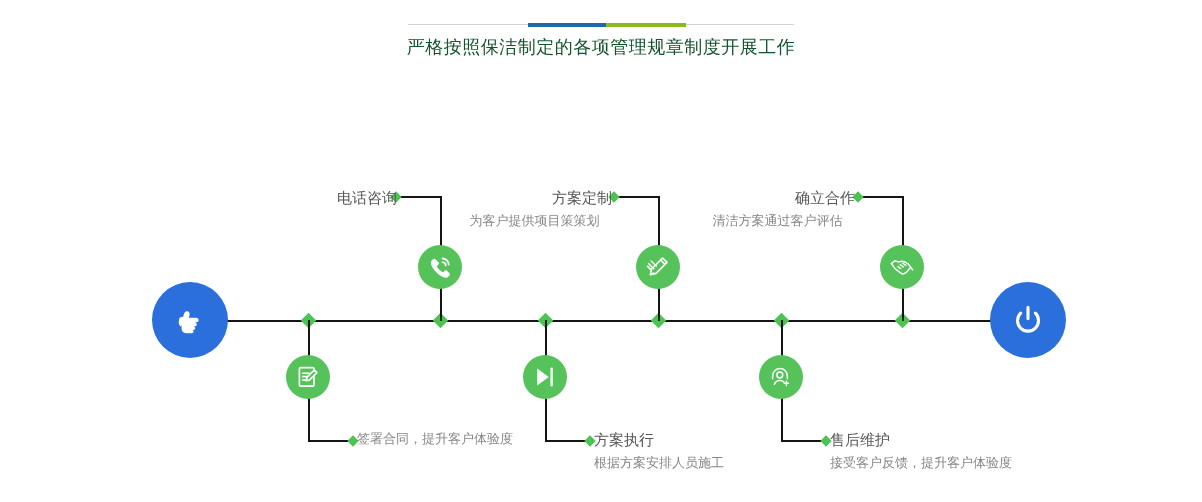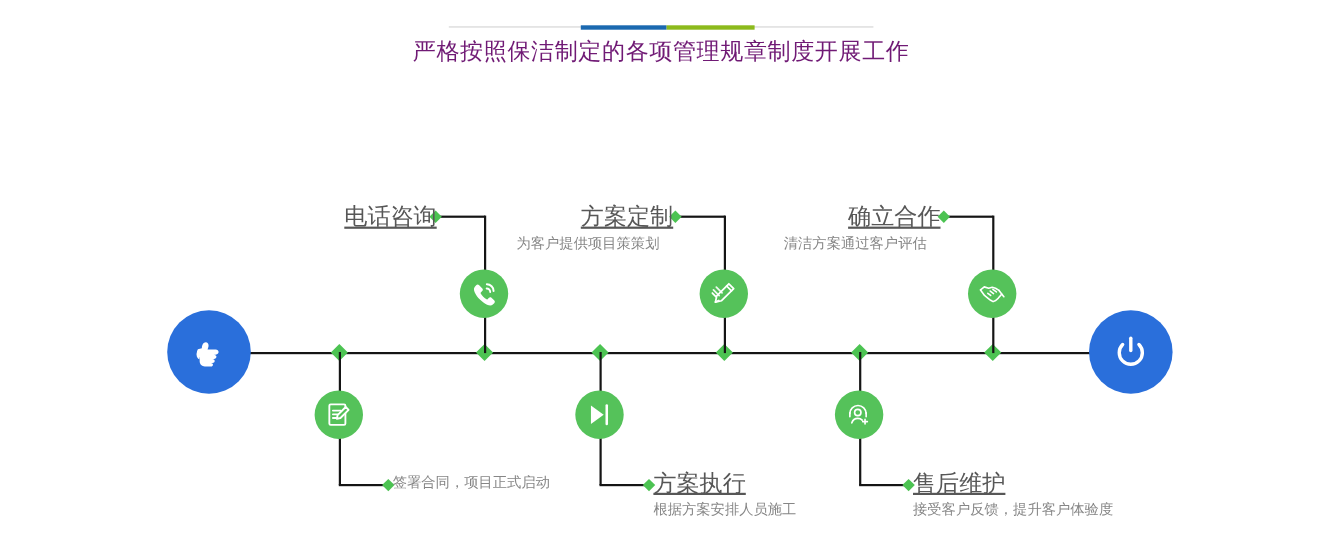--- a/index.html
+++ b/index.html
@@ -51,25 +51,24 @@
     position: absolute;
     left: 198px;
     top: -1.5px;
     width: 80px;
     height: 4px;
     background: #8cba1c;
   }
   .page-subtitle {
     margin: 0;
     padding-top: 11px;
-    font-size: 21px;
+    font-size: 18px;
     line-height: 22px;
-    color: #701a75;
+    color: #14532d;
     letter-spacing: 0.5px;
-    font-family: Liberation Serif, serif;
   }
 
   
   .timeline {
     position: absolute;
     left: 0;
     top: 0;
     width: 1202px;
     height: 502px;
   }
@@ -135,24 +134,23 @@
     height: 8px;
   }
 
   
   .label {
     position: absolute;
     white-space: nowrap;
   }
   .label .lbl-title {
     display: block;
-    font-size: 21px;
+    font-size: 15px;
     line-height: 24px;
     color: #575757;
-    text-decoration: underline;
   }
   .label .lbl-desc {
     display: block;
     font-size: 13px;
     line-height: 22px;
     color: #868686;
   }
   .label.above { text-align: center; }
   .label.below { text-align: left; }
   .label.above .lbl-title { text-align: right; }
@@ -217,21 +215,21 @@
     <div class="node" style="left:286px; top:355px;">
       <span>
         <svg width="26" height="26" viewBox="0 0 26 26" fill="none">
           <rect x="4.4" y="3.6" width="14.6" height="18.6" rx="1.2" stroke="#ffffff" stroke-width="1.7" fill="none"></rect>
           <path d="M7.6 9.2h7.2M7.6 12.6h7.6M7.6 16.0h5.2" stroke="#ffffff" stroke-width="1.6" stroke-linecap="round"></path>
           <path d="M19.3 6.0l2.6 2.6-7.4 7.4-3.3.7.7-3.3 7.4-7.4z" fill="#55c25a" stroke="#ffffff" stroke-width="1.7" stroke-linejoin="round"></path>
         </svg>
       </span>
     </div>
     <div class="label below" style="left:357px; top:428px;">
-      <span class="lbl-desc">签署合同，项目正式启动</span>
+      <span class="lbl-desc">签署合同，提升客户体验度</span>
     </div>
   </div>
 
   <div>
     <div class="diamond" style="left:653px; top:315px;"></div>
     <div class="vline" style="left:658px; top:196px; height:125px;"></div>
     <div class="hline" style="left:614px; top:196px; width:45px;"></div>
     <div class="diamond small" style="left:610px; top:193px;"></div>
     <div class="node" style="left:636px; top:245px;">
       <span>

